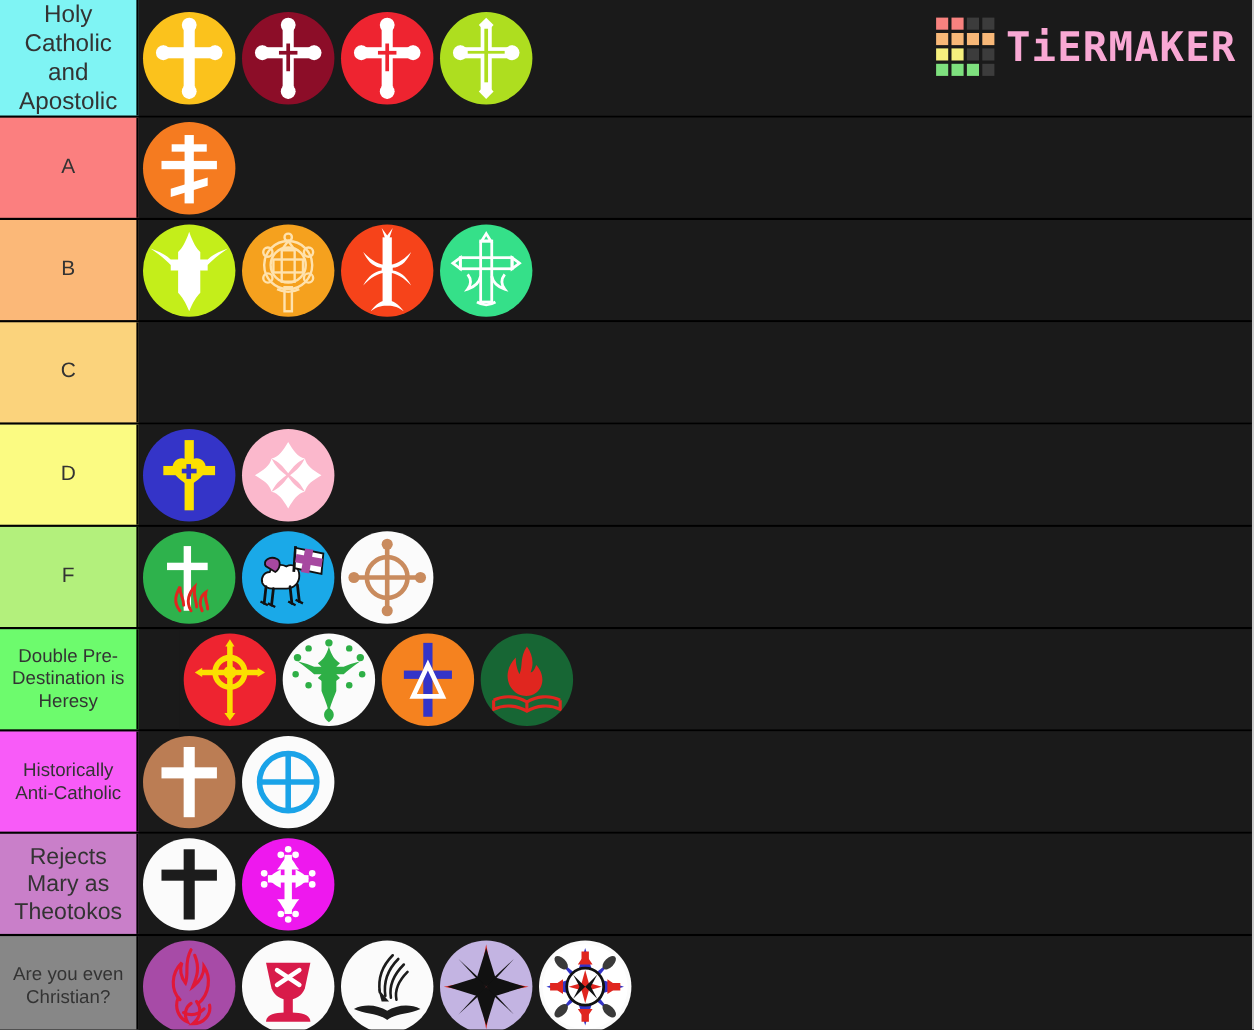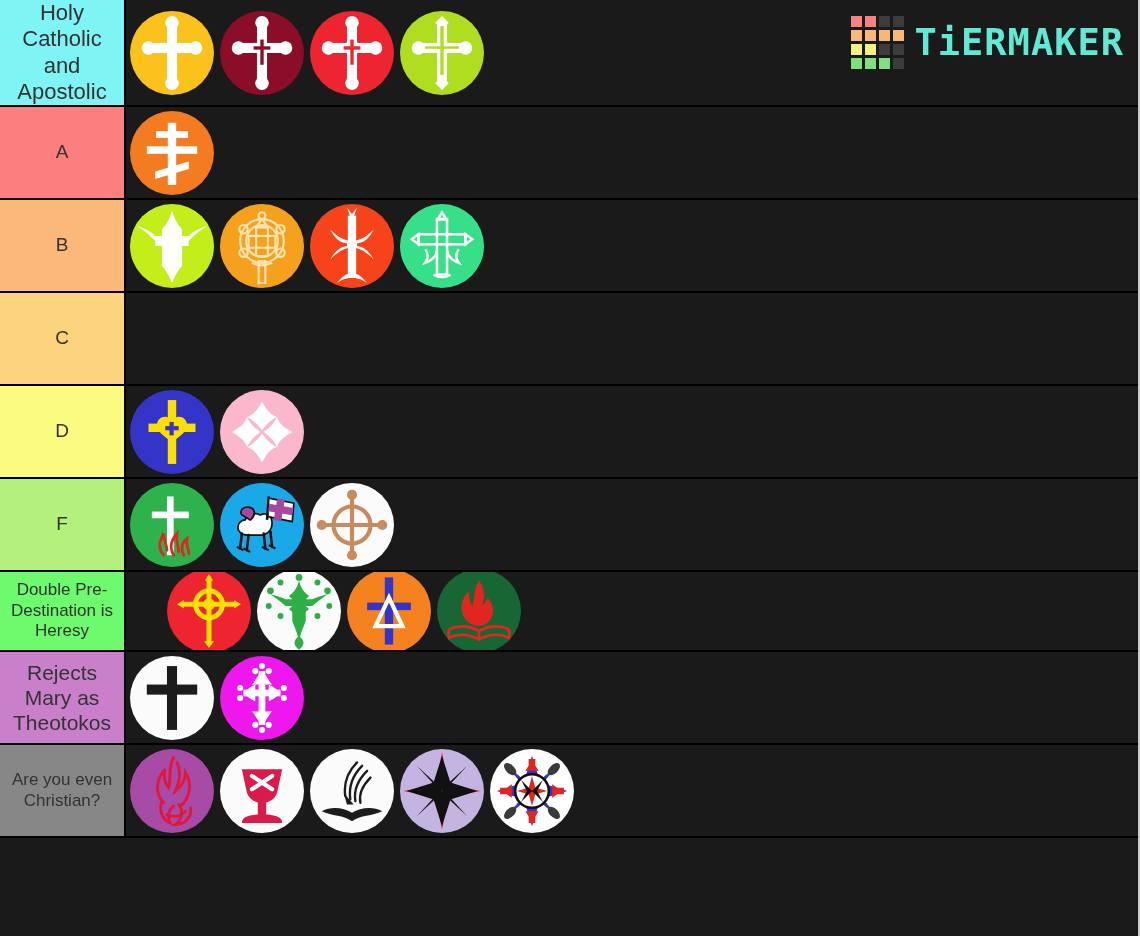--- a/index.html
+++ b/index.html
@@ -74,21 +74,21 @@
     z-index: 5;
   }
   #wm-grid {
     display: grid;
     grid-template-columns: repeat(4, 11px);
     grid-template-rows: repeat(4, 11px);
     gap: 3px;
   }
   #wm-grid span { display:block; width: 11px; height: 11px; }
   #wm-text {
-    color: #5eead4;
+    color: #f9a8d4;
     font-family: "DejaVu Sans Mono", monospace;
     font-size: 37px;
     font-weight: bold;
     letter-spacing: 1px;
     line-height: 1;
     white-space: nowrap;
   }
 </style>
 </head>
 <body>
@@ -339,21 +339,21 @@
               <g fill="#c98b5e">
                 <circle cx="50" cy="14" r="6"></circle>
                 <circle cx="50" cy="86" r="6"></circle>
                 <circle cx="14" cy="50" r="6"></circle>
                 <circle cx="86" cy="50" r="6"></circle>
               </g>
             </svg>
           </div>
         </div>
       </div>
-      <div class="tier-row" style="height: 80px; gap: 37px;">
+      <div class="tier-row" style="height: 93px; gap: 37px;">
         <div class="tier-label" style="background: rgb(109, 251, 109); font-size: 17px;">Double Pre-Destination is Heresy</div>
         <div class="tier-items">
           <div class="item" style="background: rgb(238, 36, 48);">
             <svg viewBox="0 0 100 100" xmlns="http://www.w3.org/2000/svg">
               <g fill="none" stroke="#fbe000" stroke-width="6">
                 <circle cx="50" cy="42" r="16"></circle>
                 <line x1="50" y1="12" x2="50" y2="90"></line>
                 <line x1="18" y1="42" x2="82" y2="42"></line>
               </g>
               <circle cx="50" cy="42" r="7" fill="#fbe000"></circle>
@@ -394,20 +394,42 @@
           </div>
           <div class="item" style="background: rgb(23, 102, 52);">
             <svg viewBox="0 0 100 100" xmlns="http://www.w3.org/2000/svg">
               <g fill="#e0261f">
                 <path d="M50 14 C42 26 46 34 42 44 C38 36 38 30 38 26 C28 36 26 50 34 60 C40 68 52 70 60 64 C70 56 68 42 60 34 C58 40 56 42 54 42 C58 32 56 22 50 14 Z"></path>
               </g>
               <g fill="none" stroke="#e0261f" stroke-width="3.4">
                 <path d="M14 72 C26 66 40 68 50 74 C60 68 74 66 86 72"></path>
                 <path d="M14 72 L14 82 C26 76 40 78 50 84 C60 78 74 76 86 82 L86 72"></path>
                 <line x1="50" y1="74" x2="50" y2="84"></line>
+              </g>
+            </svg>
+          </div>
+        </div>
+      </div>
+      <div class="tier-row" style="height: 93px;">
+        <div class="tier-label" style="background: rgb(248, 91, 248); font-size: 17px;">Historically Anti-Catholic</div>
+        <div class="tier-items">
+          <div class="item" style="background: rgb(187, 125, 84);">
+            <svg viewBox="0 0 100 100" xmlns="http://www.w3.org/2000/svg">
+              <g fill="#ffffff">
+                <rect x="44" y="12" width="12" height="76"></rect>
+                <rect x="20" y="34" width="60" height="12"></rect>
+              </g>
+            </svg>
+          </div>
+          <div class="item" style="background: rgb(251, 251, 251);">
+            <svg viewBox="0 0 100 100" xmlns="http://www.w3.org/2000/svg">
+              <g fill="none" stroke="#1aa3e8" stroke-width="6">
+                <circle cx="50" cy="50" r="31"></circle>
+                <line x1="50" y1="19" x2="50" y2="81"></line>
+                <line x1="19" y1="50" x2="81" y2="50"></line>
               </g>
             </svg>
           </div>
         </div>
       </div>
       <div class="tier-row" style="height: 93px;">
         <div class="tier-label" style="background: rgb(201, 127, 201); font-size: 21px;">Rejects Mary as Theotokos</div>
         <div class="tier-items">
           <div class="item" style="background: rgb(251, 251, 251);">
             <svg viewBox="0 0 100 100" xmlns="http://www.w3.org/2000/svg">

